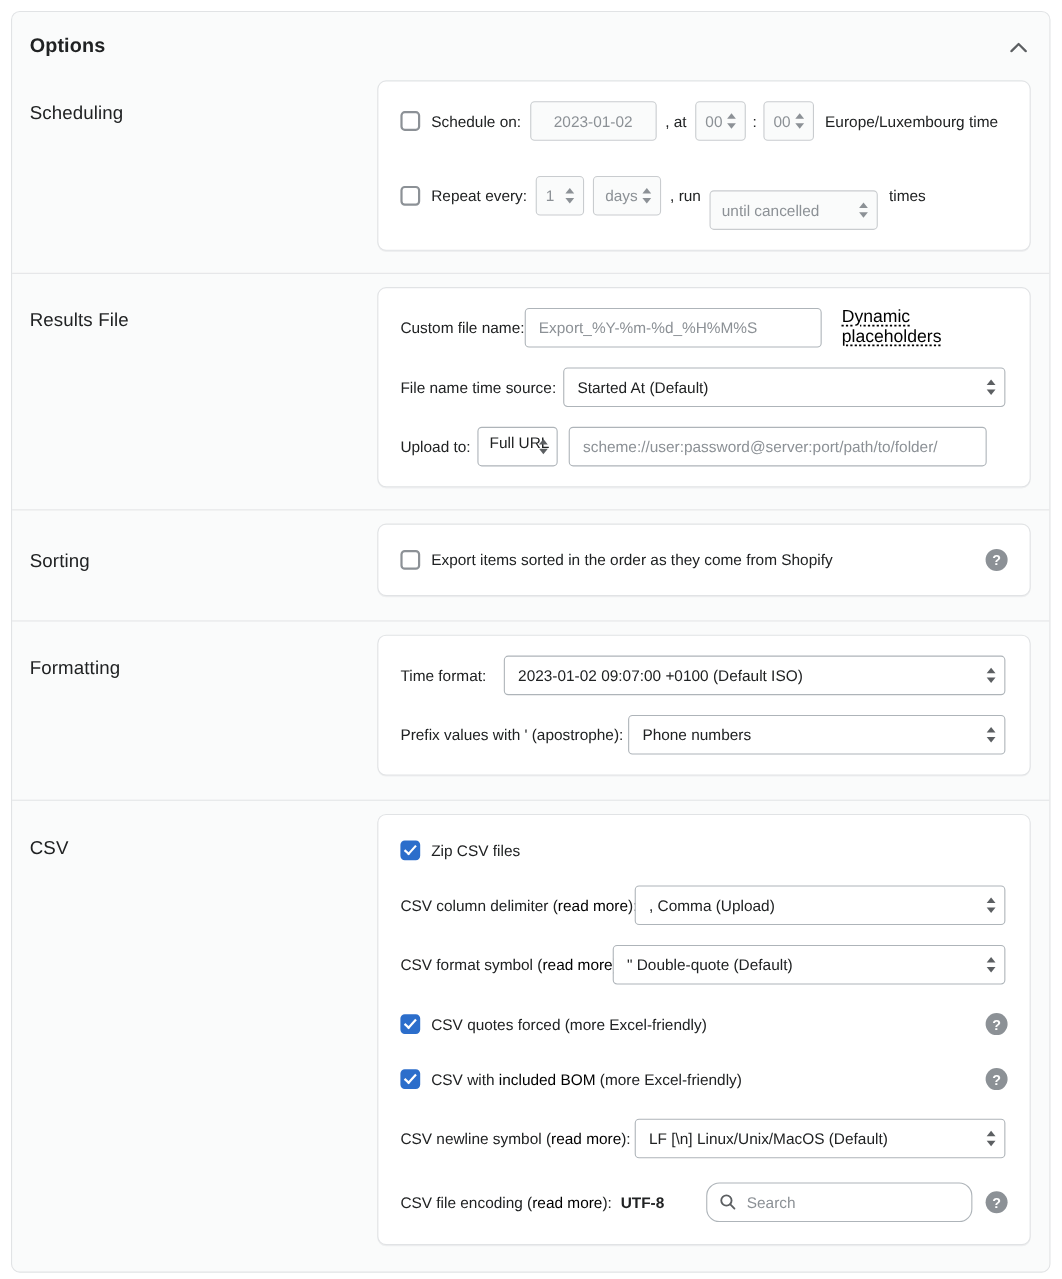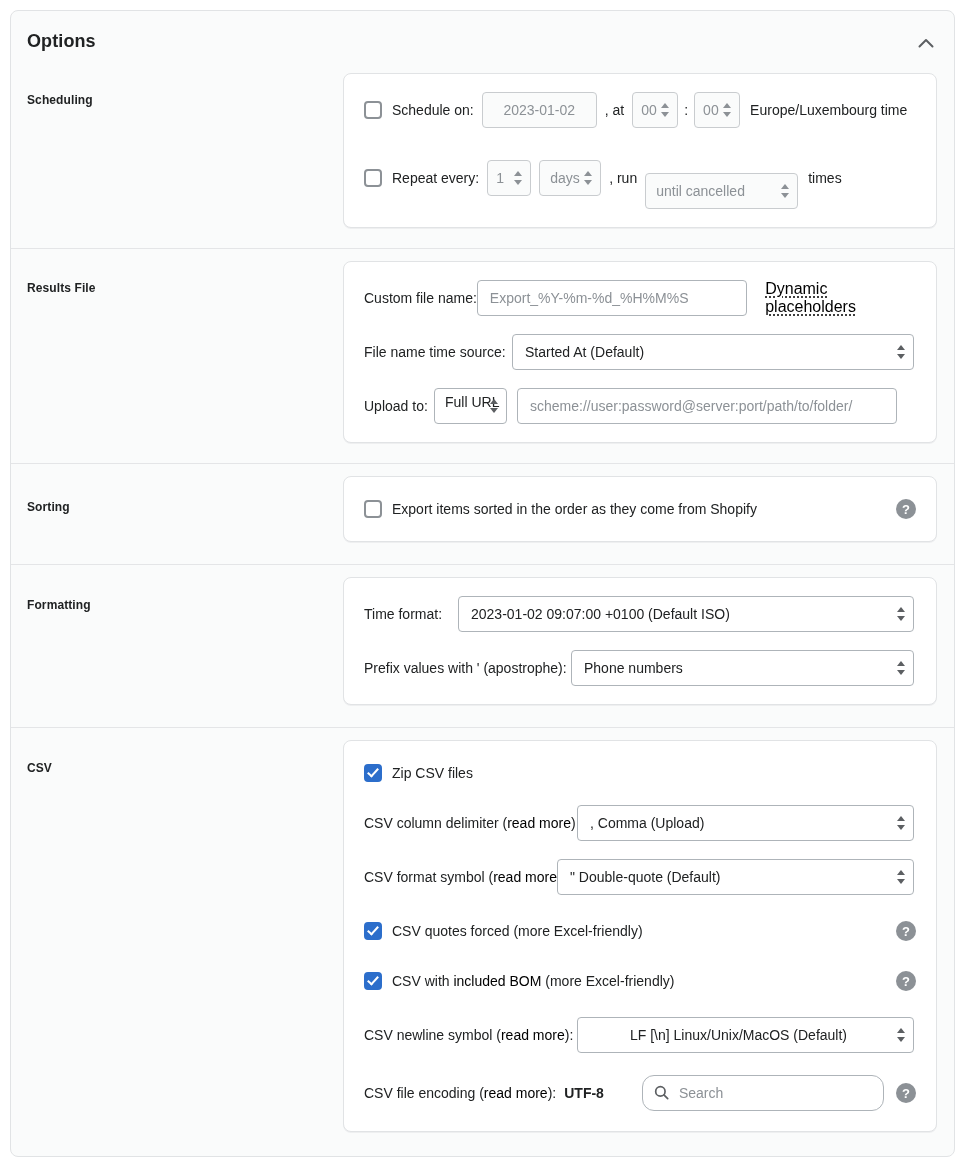--- a/index.html
+++ b/index.html
@@ -51,22 +51,22 @@
   
   .section {
     position: relative;
     display: flex;
     align-items: flex-start;
   }
   .section + .section { border-top: 1px solid #e4e5e7; }
   .sec-label {
     width: 332px;
     flex: 0 0 332px;
-    font-size: 12px;
-    font-weight: 700;
+    font-size: 17px;
+    font-weight: 400;
     color: #202223;
     letter-spacing: .1px;
     padding-left: 16px;
   }
   .sec-body { flex: 1 1 auto; padding-right: 17px; }
 
   .card {
     background: #ffffff;
     border: 1px solid #e1e3e5;
     border-radius: 8px;
@@ -439,21 +439,21 @@
           <div class="row" style="margin-top:22px;">
             <span class="cbx checked"></span>
             <span class="spacer10"></span>
             <span class="lbl"><span>CSV with </span><a class="link plain">included BOM</a><span> (more Excel-friendly)</span></span>
             <span class="grow"></span>
             <span class="help">?</span>
           </div>
 
           <div class="row" style="margin-top:22px;">
             <span class="lbl" style="width:213px;"><span>CSV newline symbol (</span><a class="link plain">read more</a><span>):</span></span>
-            <span class="sel" style="width:337px;justify-content:center;">
+            <span class="sel" style="width:337px;">
               <span>LF [\n] Linux/Unix/MacOS (Default)</span>
               <span class="arrows">
                   <i class="up"></i>
                   <i class="down"></i>
                 </span>
             </span>
           </div>
 
           <div class="row" style="margin-top:22px;">
             <span class="lbl"><span>CSV file encoding (</span><a class="link plain">read more</a><span>):</span></span>

